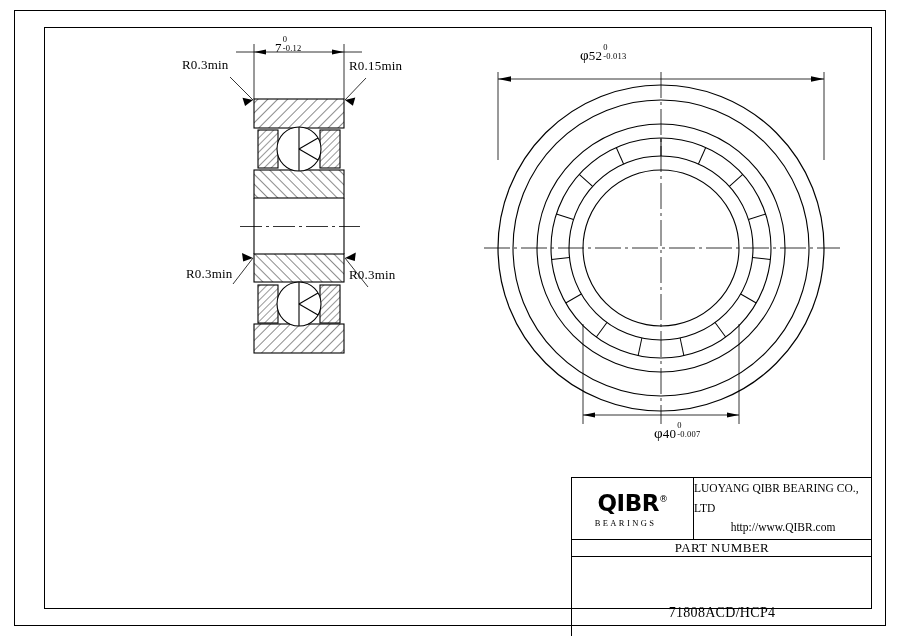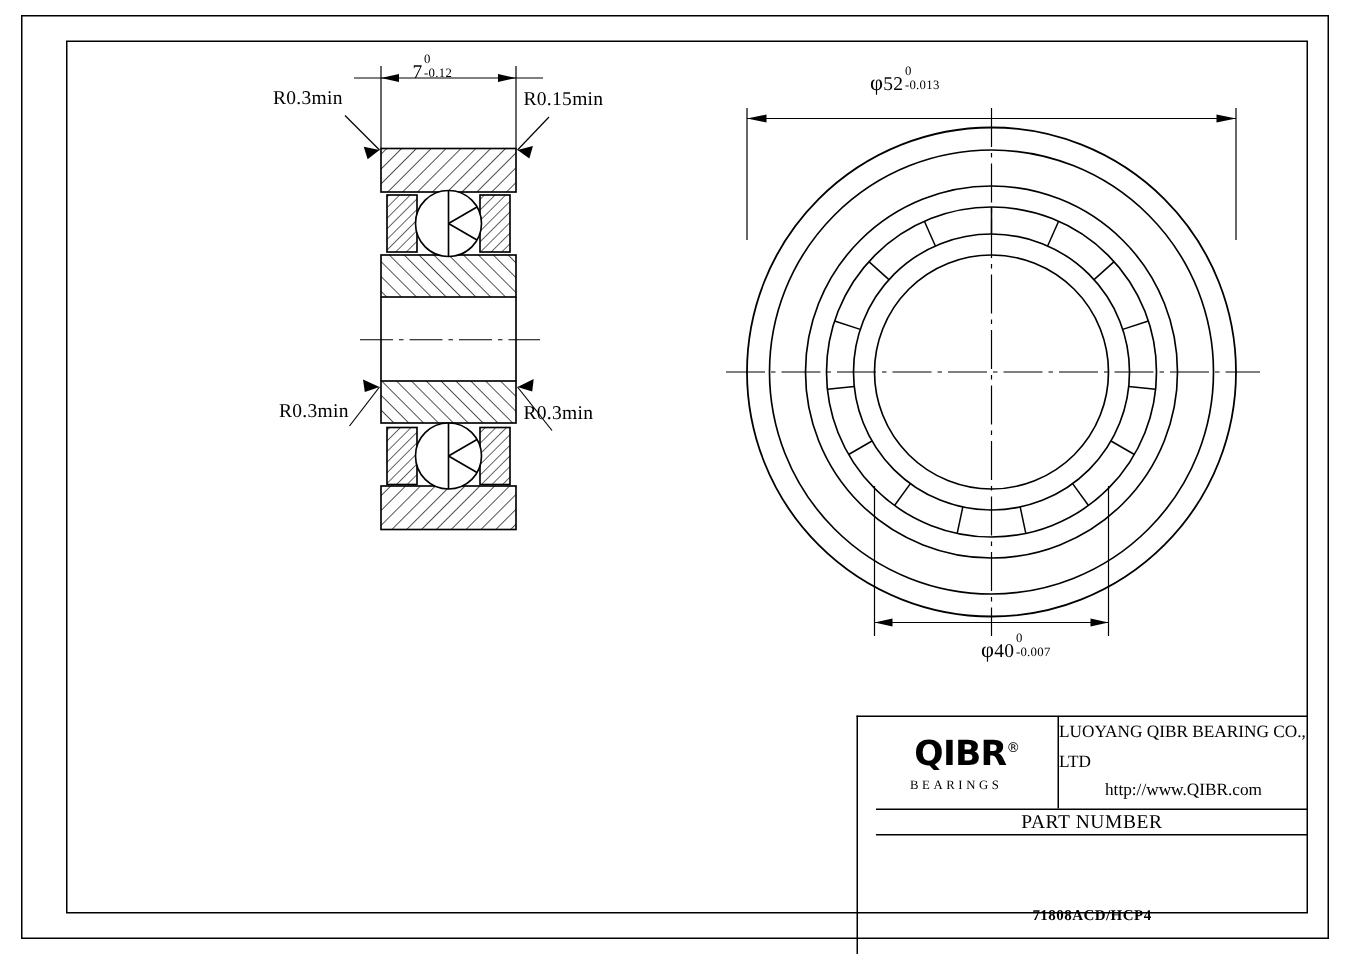--- a/index.html
+++ b/index.html
@@ -66,21 +66,20 @@
   
   .title-block {
     position: absolute;
     left: 571px;
     top: 477px;
     width: 301px;
     height: 159px;
     box-sizing: border-box;
     border-left: 1px solid #000;
     border-top: 1px solid #000;
-    padding-left: 12px;
   }
   .tb-top {
     position: relative;
     height: 62px;
     display: flex;
     align-items: center;
     border-bottom: 1px solid #000;
     box-sizing: border-box;
   }
   .tb-logo {
@@ -156,23 +155,22 @@
     border-bottom: 1px solid #000;
     box-sizing: border-box;
     font-size: 13px;
     letter-spacing: 0.4px;
   }
   .tb-part-val {
     height: 50%;
     display: flex;
     align-items: center;
     justify-content: center;
-    font-size: 10px;
+    font-size: 14px;
     letter-spacing: 0.3px;
-    font-weight: bold;
   }
 </style>
 </head>
 <body>
 
 <div id="sheet">
 
   <div class="frame-outer"></div>
   <div class="frame-inner"></div>
 

